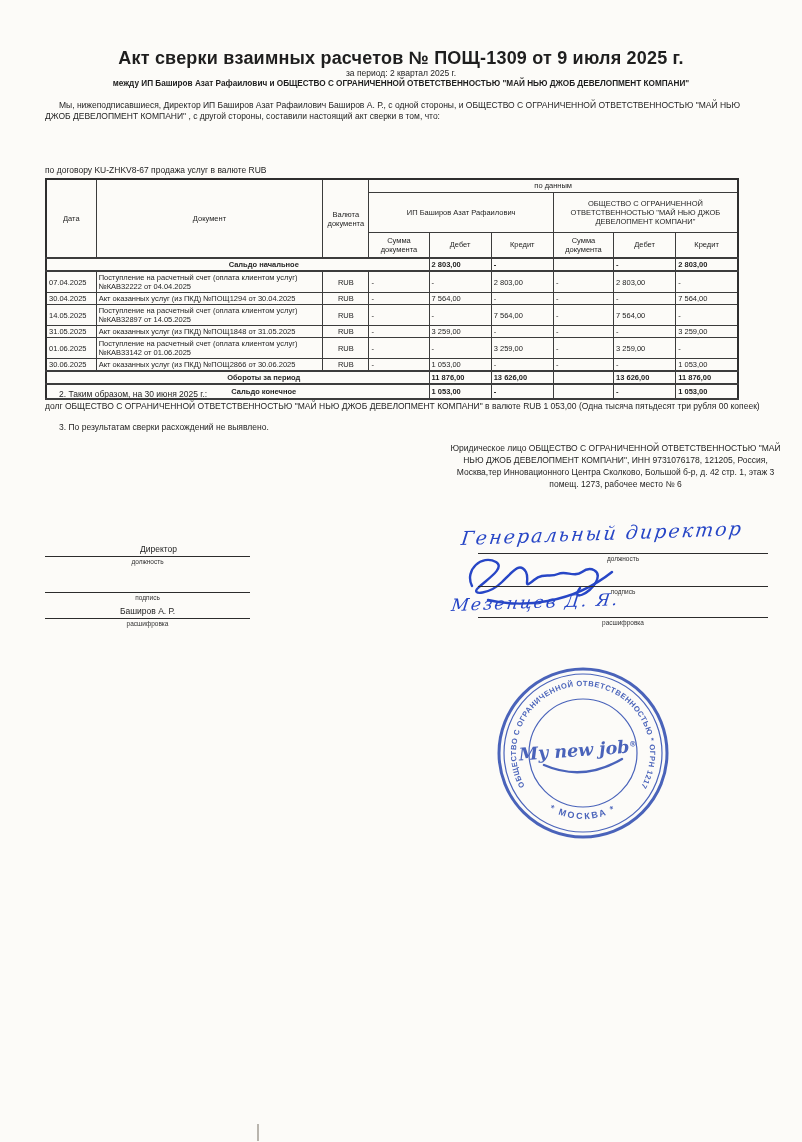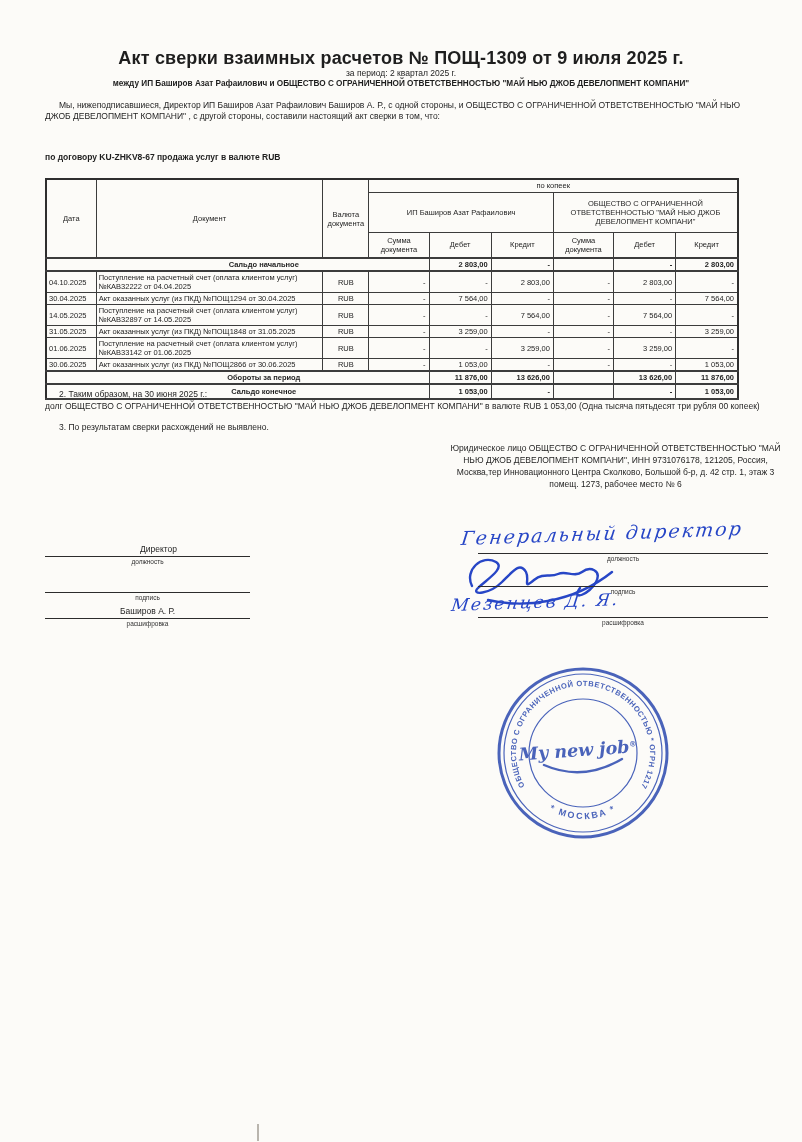--- a/index.html
+++ b/index.html
@@ -9,30 +9,30 @@
     font-family:"Liberation Sans", sans-serif; color:#1e1e1e;
   }
   .abs{position:absolute;}
   .center{text-align:center;}
   .doc-title{top:48px; left:0; width:802px; font-size:18px; font-weight:bold; letter-spacing:.2px;}
   .period-line{top:68px; left:0; width:802px; font-size:8.5px;}
   .parties-line{top:79px; left:0; width:802px; font-size:8.2px; font-weight:bold;}
   .para{font-size:8.5px; line-height:1.35;}
   .intro{top:100px; left:45px; width:714px; text-indent:14px;}
   .clause1{top:138px; left:45px; width:714px; text-indent:14px;}
-  .contract{top:152px; left:45px; width:714px;font-weight:bold;}
+  .contract{top:165px; left:45px; width:714px;}
   .clause2{top:389px; left:45px; width:714px; text-indent:14px;}
   .debtline{top:401px; left:45px; width:740px;}
   .clause3{top:422px; left:45px; width:714px; text-indent:14px;}
 
   table.recon{border-collapse:collapse; table-layout:fixed; width:694px; background:transparent;}
   .recon td{border:1px solid #3c3c3c; font-size:7.5px; line-height:1.2; padding:1px 2px; vertical-align:middle;}
   .recon{border:2px solid #2e2e2e;}
   .recon .hd{text-align:center; vertical-align:middle;}
-  .recon .num{text-align:right; padding-right:3px; white-space:nowrap;}
+  .recon .num{text-align:left; padding-right:3px; white-space:nowrap;}
   .recon .ctr{text-align:center;}
   .recon tr.bal td{font-weight:bold; border-top-width:2px; border-bottom-width:2px;}
   .recon td.bal-label{text-align:center; padding-left:54px;}
   .recon .datecell{white-space:nowrap;}
 
   .addr{font-size:8.5px; line-height:1.4; text-align:center;}
   .addr-left{top:443px; left:45px; width:305px;}
   .addr-right{top:443px; left:448px; width:335px;}
 
   .sigline{border-bottom:1.2px solid #2c2c2c; height:0;}
@@ -71,21 +71,21 @@
         <col style="width:62px">
       <col style="width:60px">
         <col style="width:62px">
         <col style="width:62px">
     </colgroup>
     <tbody>
       <tr style="height:13px">
         <td class="hd" rowspan="3">Дата</td>
         <td class="hd" rowspan="3">Документ</td>
         <td class="hd" rowspan="3">Валюта документа</td>
-        <td class="hd" colspan="6">по копеек</td>
+        <td class="hd" colspan="6">по данным</td>
       </tr>
       <tr style="height:40px">
         <td class="hd" colspan="3">ИП Баширов Азат Рафаилович</td>
         <td class="hd" colspan="3">ОБЩЕСТВО С ОГРАНИЧЕННОЙ ОТВЕТСТВЕННОСТЬЮ "МАЙ НЬЮ ДЖОБ ДЕВЕЛОПМЕНТ КОМПАНИ"</td>
       </tr>
       <tr style="height:26px">
         <td class="hd">Сумма документа</td>
         <td class="hd">Дебет</td>
         <td class="hd">Кредит</td>
         <td class="hd">Сумма документа</td>
@@ -96,21 +96,21 @@
       <tr class="bal" style="height:13px">
         <td class="bal-label" colspan="4">Сальдо начальное</td>
         <td class="num">2 803,00</td>
         <td class="num">-</td>
         <td class="num"></td>
         <td class="num">-</td>
         <td class="num">2 803,00</td>
       </tr>
 
       <tr>
-        <td class="datecell">04.10.2025</td>
+        <td class="datecell">07.04.2025</td>
         <td>Поступление на расчетный счет (оплата клиентом услуг) №КАВ32222 от 04.04.2025</td>
         <td class="ctr">RUB</td>
         <td class="num">-</td>
         <td class="num">-</td>
         <td class="num">2 803,00</td>
         <td class="num">-</td>
         <td class="num">2 803,00</td>
         <td class="num">-</td>
       </tr>
       <tr>

